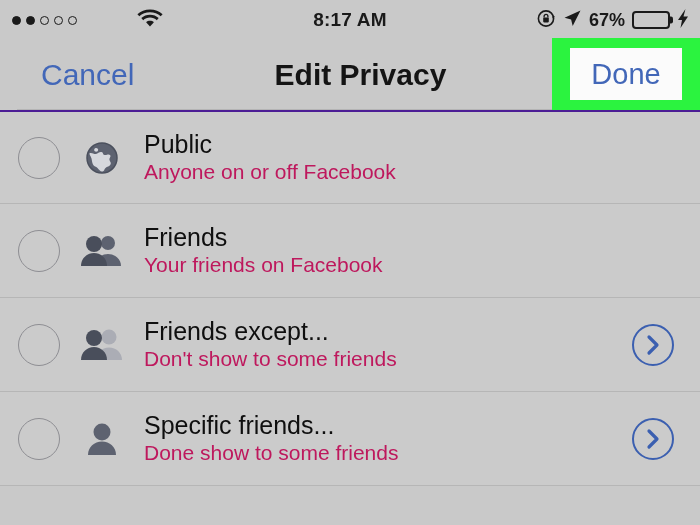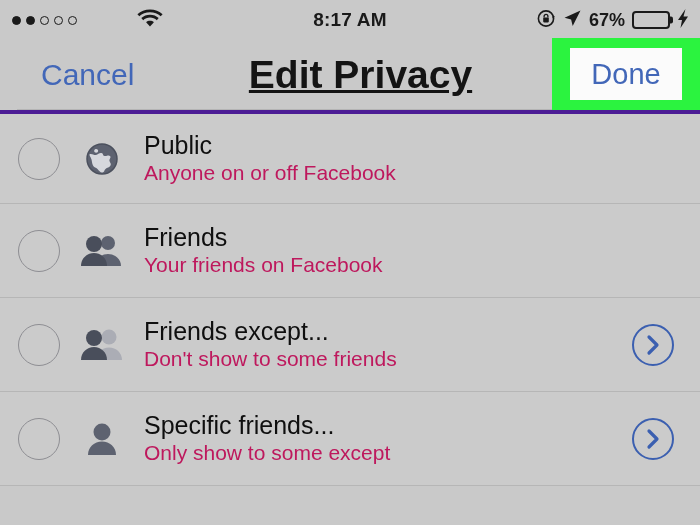--- a/index.html
+++ b/index.html
@@ -94,24 +94,23 @@
   }
   .nav-cancel {
     font-size: 30px;
     color: #4267b8;
     z-index: 2;
   }
   .nav-title {
     position: absolute;
     left: 4px; right: 0;
     text-align: center;
-    font-size: 39px;
+    font-size: 30px;
     font-weight: bold;
     color: #141414;
-    text-decoration: underline;
   }
   .nav-done-wrap {
     position: absolute;
     right: 0;
     top: -2px;
     width: 148px;
     height: 72px;
     background: #2bf33f;
     display: flex;
     align-items: center;
@@ -136,21 +135,21 @@
 
   .row {
     height: 94px;
     display: flex;
     align-items: center;
     padding: 0 16px 0 18px;
     border-bottom: 1px solid #b6b6b6;
     background: #cbcbcb;
     position: relative;
   }
-  .row:first-child { border-top: 4px solid #4c1d95; }
+  .row:first-child { border-top: 2px solid #4c1d95; }
 
   .radio {
     width: 42px; height: 42px;
     min-width: 42px;
     border-radius: 50%;
     border: 1.5px solid #8e8e93;
     background: transparent;
   }
 
   .row-icon {
@@ -309,21 +308,21 @@
   <div class="row">
     <span class="radio"></span>
     <span class="row-icon">
       <svg width="36" height="36" viewBox="0 0 36 36">
         <circle cx="18" cy="11" r="8.5" fill="#5d6270"></circle>
         <path d="M4 34c0-8 6.3-13.5 14-13.5S32 26 32 34z" fill="#5d6270"></path>
       </svg>
     </span>
     <span class="row-text">
       <span class="row-title">Specific friends...</span>
-      <span class="row-sub">Only show to some except</span>
+      <span class="row-sub">Done show to some friends</span>
     </span>
     <span class="disclosure">
       <svg width="18" height="22" viewBox="0 0 18 22">
         <path d="M5 3l8 8-8 8" fill="none" stroke="#3b5fb0" stroke-width="3.2" stroke-linecap="round" stroke-linejoin="round"></path>
       </svg>
     </span>
   </div>
 
 </div>
 

